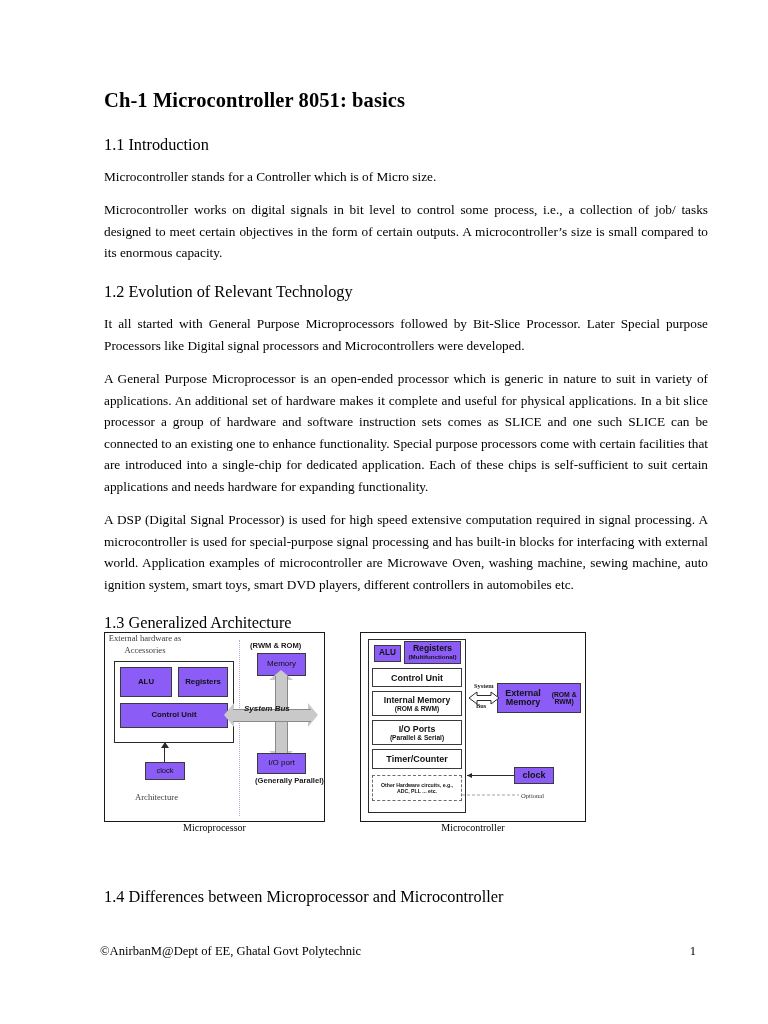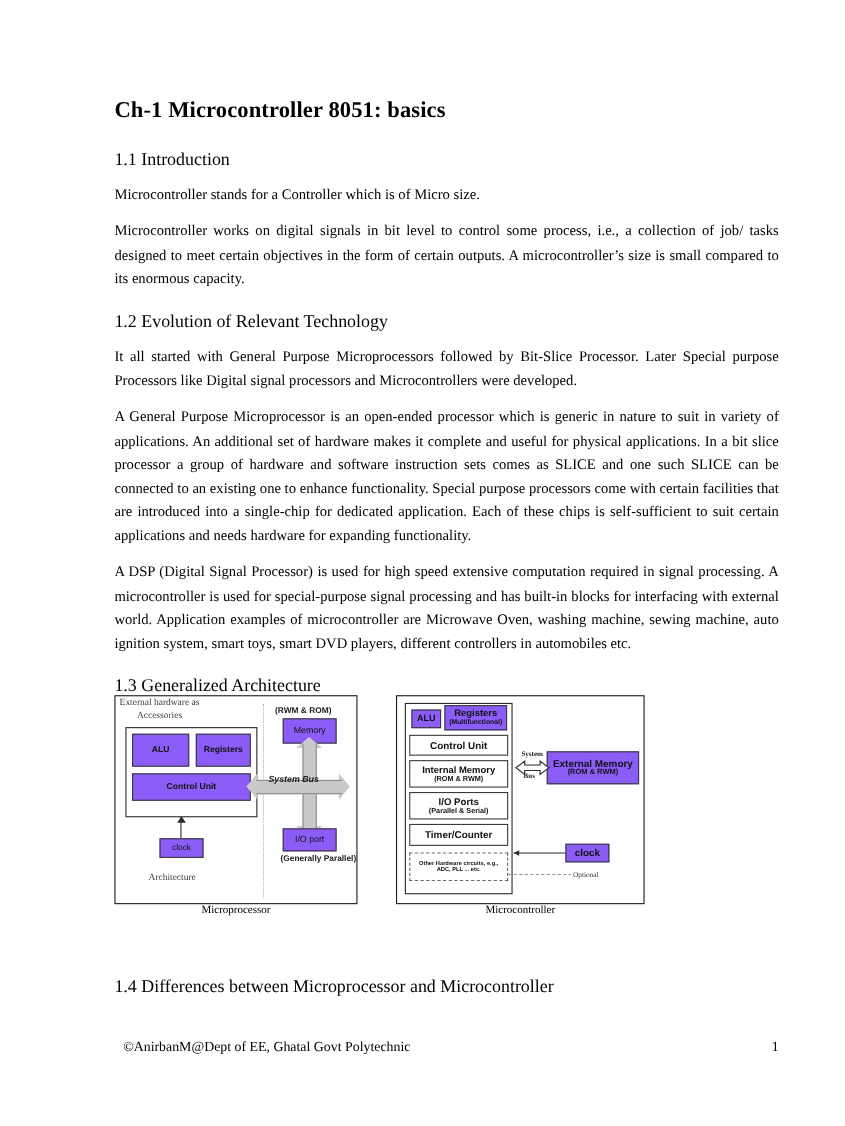--- a/index.html
+++ b/index.html
@@ -296,21 +296,21 @@
     top: 142px; height: 26px;
     border: 1px dashed #6b6b6b;
     font-size: 5.2px; font-weight: bold;
     display: flex; align-items: center; justify-content: center;
     line-height: 1.25;
     padding: 0 2px;
   }
   .mc-extmem {
     left: 136px; top: 50px; width: 84px; height: 30px;
     font-size: 9px; font-weight: bold;
-    display: flex; flex-direction: column; align-items: center; justify-content: center;
+    display: flex; flex-direction: row; align-items: center; justify-content: center;
   }
   .mc-extmem .sub { font-size: 6.8px; font-weight: bold; }
   .mc-clock {
     left: 153px; top: 134px; width: 40px; height: 17px;
     font-size: 9px; font-weight: bold;
   }
   .mc-sys-label {
     left: 113px; top: 50px;
     font-size: 6.4px; font-weight: bold;
     font-family: "Liberation Serif", "DejaVu Serif", serif;
@@ -329,21 +329,21 @@
   .mc-svg {
     position: absolute;
     left: 0; top: 0;
     width: 226px; height: 190px;
     overflow: visible;
   }
 
   
   .footer {
     position: absolute;
-    left: 112px;
+    left: 100px;
     top: 944px;
     width: 596px;
     display: flex;
     justify-content: space-between;
     align-items: baseline;
     font-size: 12.6px;
   }
 </style>
 </head>
 <body>

